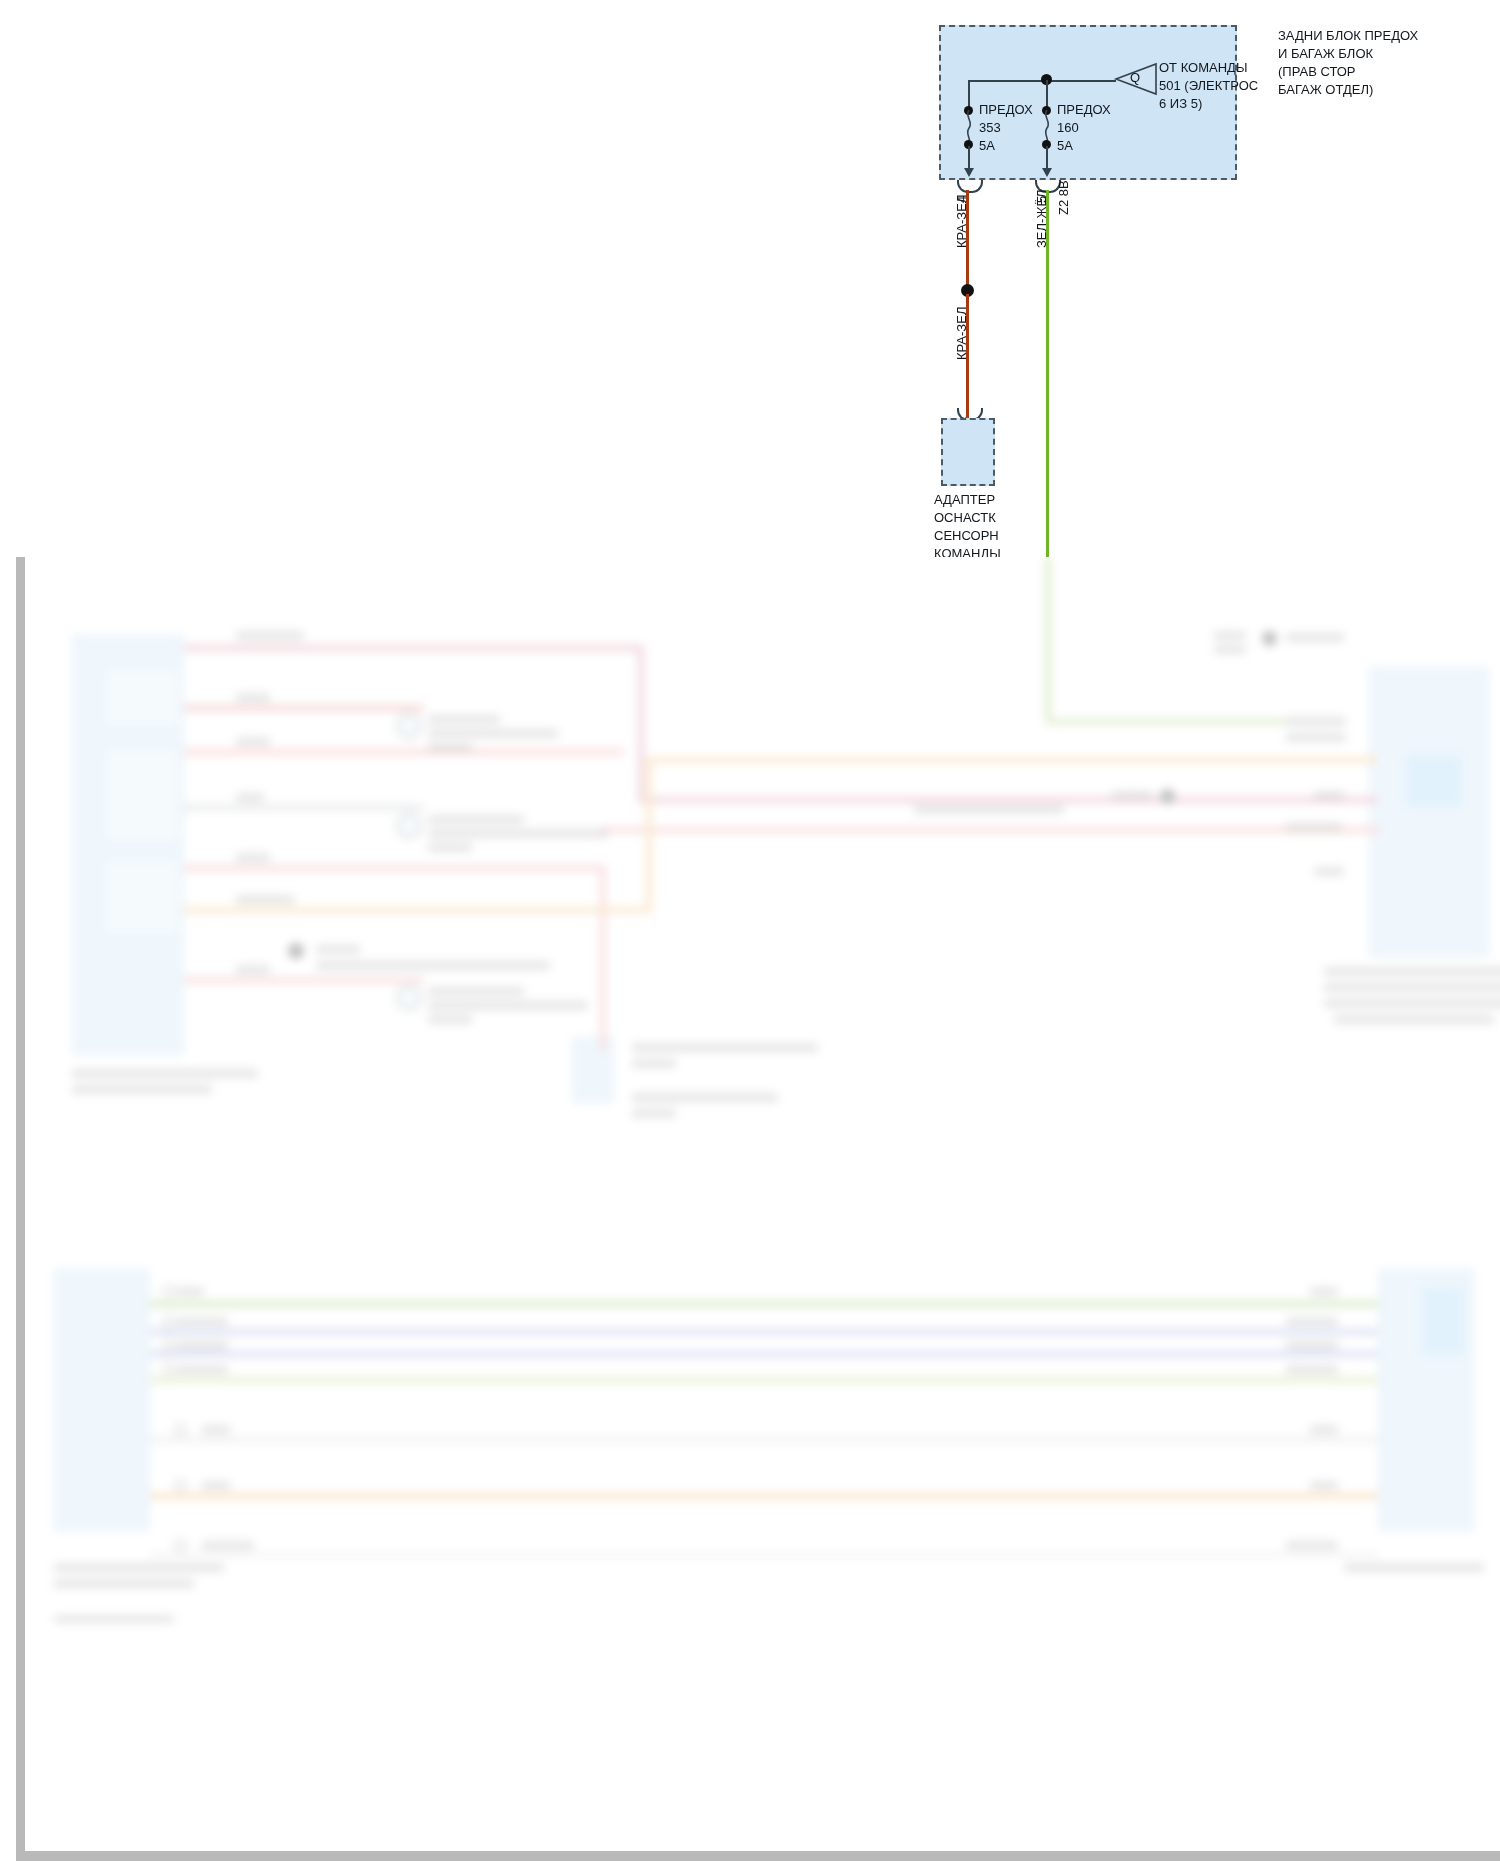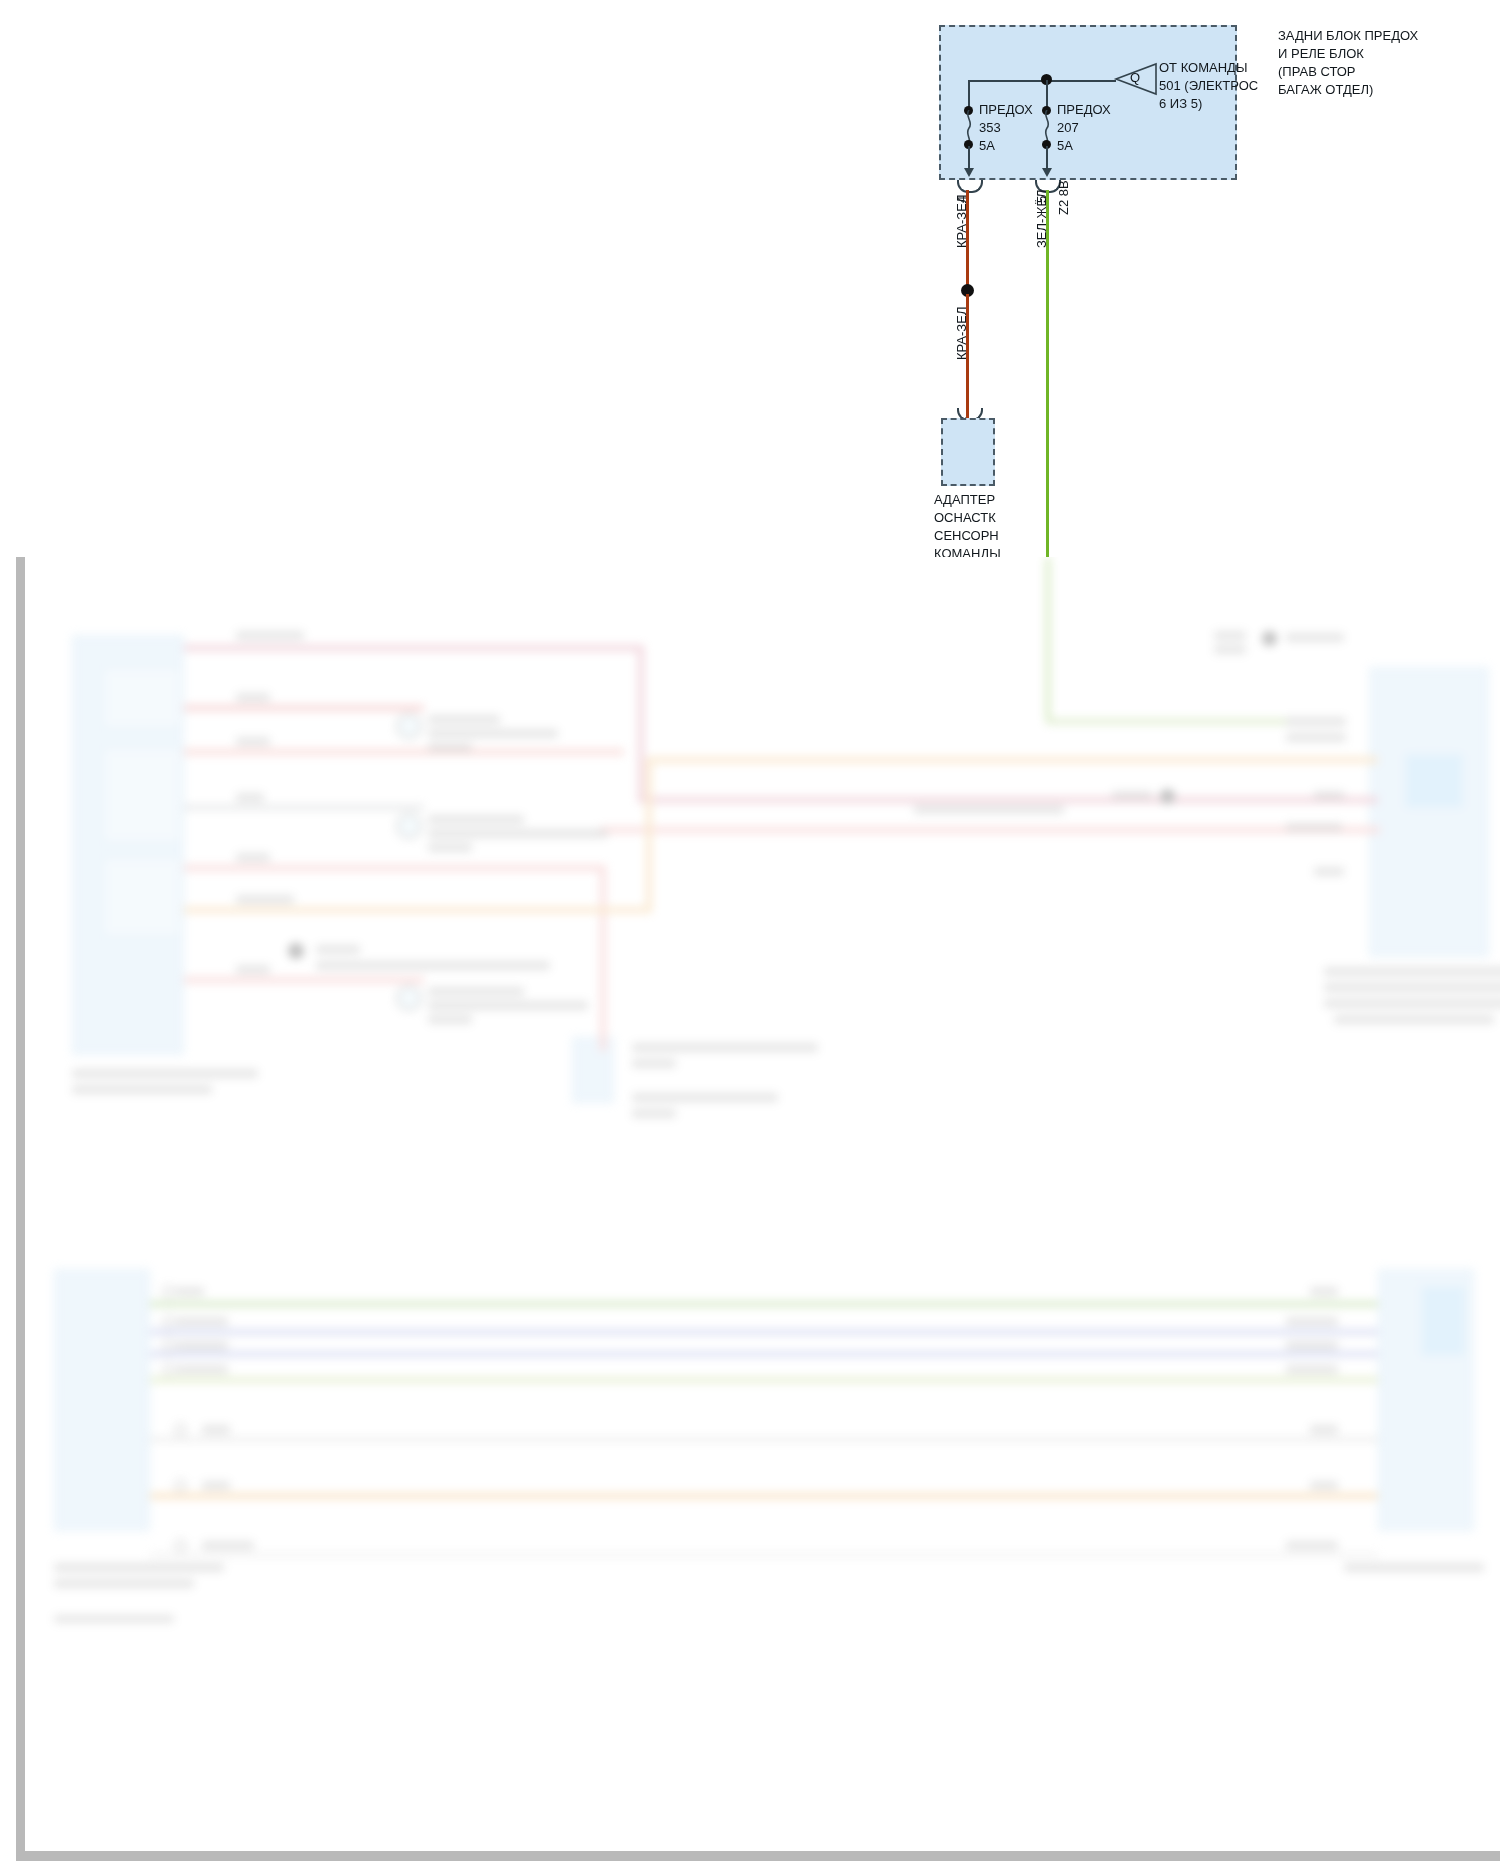--- a/index.html
+++ b/index.html
@@ -50,21 +50,21 @@
 </head>
 <body>
 
 <div id="page">
 
   <div id="sharp-pane">
 
     <div class="box dashbox" style="left:923px;top:25px;width:298px;height:155px;"></div>
 
     <div class="txt lbl" style="left:1262px;top:28px;">ЗАДНИ БЛОК ПРЕДОХ</div>
-    <div class="txt lbl" style="left:1262px;top:46px;">И РЕЛЕ БЛОК</div>
+    <div class="txt lbl" style="left:1262px;top:46px;">И БАГАЖ БЛОК</div>
     <div class="txt lbl" style="left:1262px;top:64px;">(ПРАВ СТОР</div>
     <div class="txt lbl" style="left:1262px;top:82px;">БАГАЖ ОТДЕЛ)</div>
 
     <svg style="position:absolute;left:1097px;top:62px;" width="44" height="34">
       <polygon points="43,2 43,32 3,17" fill="#cfe4f5" stroke="#33434d" stroke-width="1.6"></polygon>
     </svg>
     <div class="txt" style="left:1114px;top:70px;font-size:13px;">Q</div>
     <div class="txt lbl" style="left:1143px;top:60px;">ОТ КОМАНДЫ</div>
     <div class="txt lbl" style="left:1143px;top:78px;">501 (ЭЛЕКТРОС</div>
     <div class="txt lbl" style="left:1143px;top:96px;">6 ИЗ 5)</div>
@@ -90,21 +90,21 @@
     <div class="dot" style="left:1026px;top:106px;width:9px;height:9px;"></div>
     <div class="fuse" style="left:1025px;top:110px;">
       <svg width="14" height="32" viewBox="0 0 14 32">
         <path d="M6 0 C 1 6, 11 12, 6 18 C 2 24, 8 28, 6 32" fill="none" stroke="#33434d" stroke-width="1.6"></path>
       </svg>
     </div>
     <div class="dot" style="left:1026px;top:140px;width:9px;height:9px;"></div>
     <div class="thin" style="left:1030px;top:146px;width:2px;height:24px;"></div>
     <div class="arrowd" style="left:1026px;top:168px;"></div>
     <div class="txt lbl" style="left:1041px;top:102px;">ПРЕДОХ</div>
-    <div class="txt lbl" style="left:1041px;top:120px;">207</div>
+    <div class="txt lbl" style="left:1041px;top:120px;">160</div>
     <div class="txt lbl" style="left:1041px;top:138px;">5A</div>
 
     <div class="cup" style="left:941px;top:180px;"></div>
     <div class="cup" style="left:1019px;top:180px;"></div>
 
     <div class="vline" style="left:950px;top:190px;height:100px;background:#a83a10;"></div>
     <div class="dot" style="left:945px;top:284px;width:13px;height:13px;"></div>
     <div class="vline" style="left:950px;top:294px;height:124px;background:#a83a10;"></div>
     <div class="vtxt lbl" style="left:938px;top:248px;">КРА-ЗЕЛ</div>
     <div class="vtxt lbl" style="left:938px;top:203px;">4</div>

